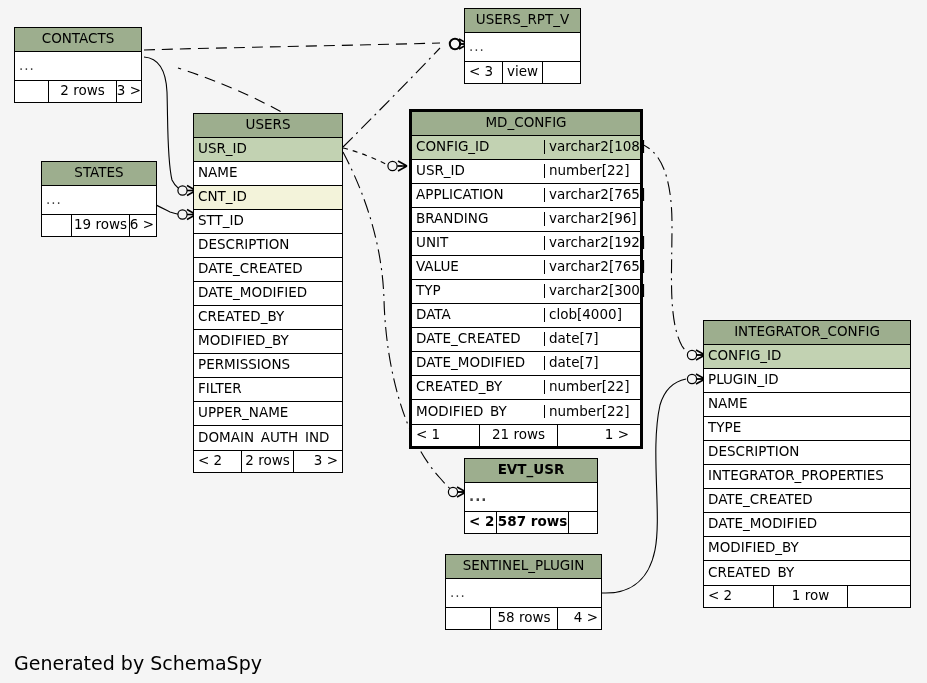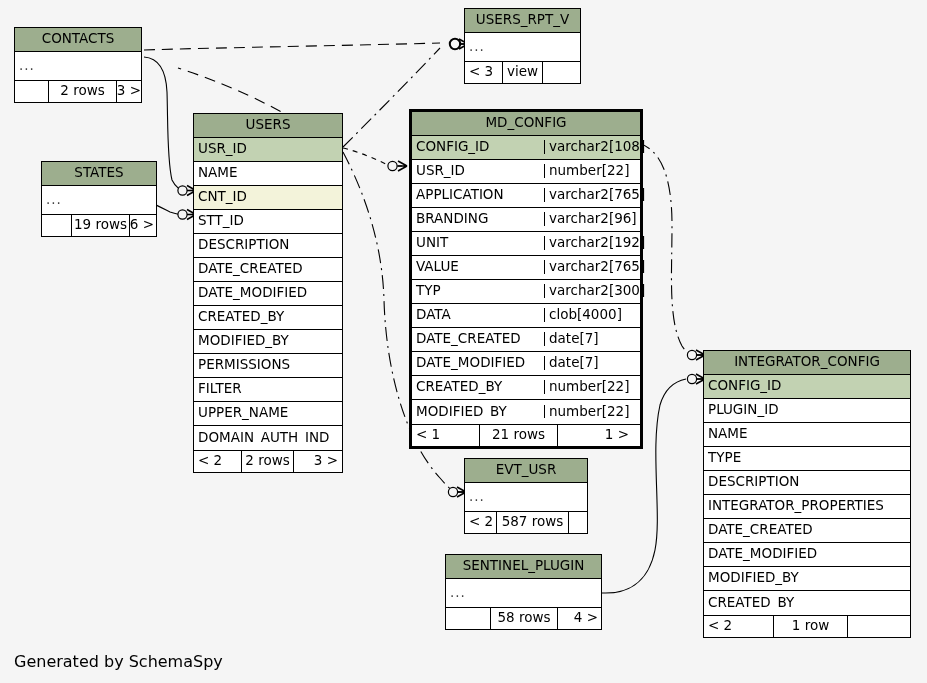--- a/index.html
+++ b/index.html
@@ -107,21 +107,21 @@
   .foot .f-mid   { justify-content: center; }
   .foot .f-right { justify-content: flex-end; }
 
   
   .w-type-mdconfig { width: 96px; }
 
   #credit {
     position: absolute;
     left: 14px;
     top: 652px;
-    font-size: 16px;
+    font-size: 19px;
     color: #000;
     z-index: 3;
   }
 </style>
 </head>
 <body style="background: rgb(245, 245, 245);">
 
 <div id="canvas">
 
   <svg id="edges" viewBox="0 0 927 683" width="927" height="683" xmlns="http://www.w3.org/2000/svg">
@@ -325,21 +325,21 @@
             <div class="cname">MODIFIED_BY</div>
             <div class="ctype w-type-mdconfig">number[22]</div>
           </div>
         </div>
         <div class="foot">
           <div class="f-left" style="width: 68px; flex: 0 0 auto;">&lt; 1</div>
           <div class="f-mid" style="width: 78px; flex: 0 0 auto;">21 rows</div>
           <div class="f-right" style="width: 75px; flex: 0 0 auto;">1 &gt;</div>
         </div>
       </div>
-      <div class="node" style="left: 703px; top: 320px; width: 208px; margin-top: 30px;">
+      <div class="node" style="left: 703px; top: 320px; width: 208px;">
         <div class="hdr">INTEGRATOR_CONFIG</div>
         <div class="rows">
           <div class="row pk">
             <div class="cname">CONFIG_ID</div>
           </div>
           <div class="row">
             <div class="cname">PLUGIN_ID</div>
           </div>
           <div class="row">
             <div class="cname">NAME</div>
@@ -365,21 +365,21 @@
           <div class="row">
             <div class="cname">CREATED_BY</div>
           </div>
         </div>
         <div class="foot">
           <div class="f-left" style="width: 70px; flex: 0 0 auto;">&lt; 2</div>
           <div class="f-mid" style="width: 74px; flex: 0 0 auto;">1 row</div>
           <div class="f-right" style="width: 62px; flex: 0 0 auto;"></div>
         </div>
       </div>
-      <div class="node" style="left: 464px; top: 458px; width: 124px;">
+      <div class="node" style="left: 464px; top: 458px; width: 134px; font-weight: bold;">
         <div class="hdr">EVT_USR</div>
         <div class="rows">
           <div class="row ellipsis">
             <div class="cname">...</div>
           </div>
         </div>
         <div class="foot">
           <div class="f-left" style="width: 32px; flex: 0 0 auto;">&lt; 2</div>
           <div class="f-mid" style="width: 72px; flex: 0 0 auto;">587 rows</div>
           <div class="f-right" style="width: 16px; flex: 0 0 auto;"></div>

